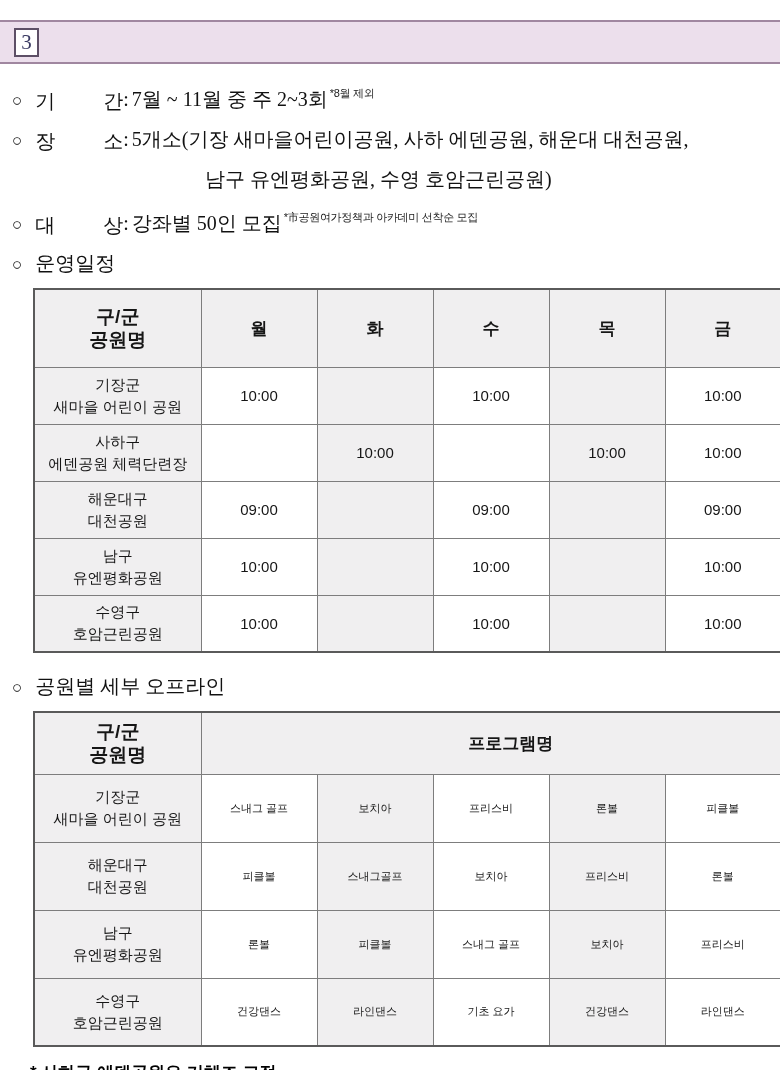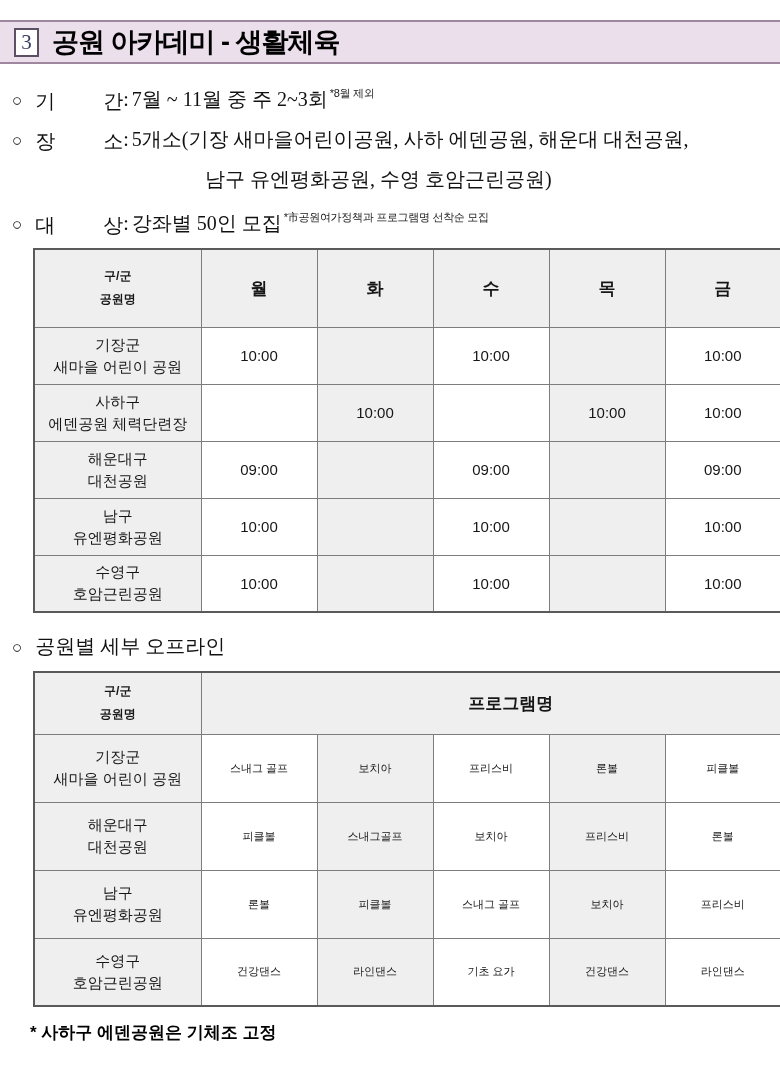--- a/index.html
+++ b/index.html
@@ -45,21 +45,21 @@
   
   table {
     border-collapse:collapse; table-layout:fixed;
     width:747px; margin-left:33px;
     font-family:"Liberation Sans", sans-serif; color:#161616;
     border:2px solid #5a5a5a;
   }
   col.c0 { width:167px; } col.cd { width:116px; }
   th, td { border:1px solid #7d7d7d; text-align:center; vertical-align:middle; padding:0; }
   .g { background:#f0eff0; }
-  .corner { font-size:12px; font-weight:bold; line-height:23px; }
+  .corner { font-size:19px; font-weight:bold; line-height:23px; }
   .dayhead { font-size:17px; font-weight:bold; }
   .rowhead { font-size:15px; font-weight:normal; line-height:22px; }
   .t1 thead tr { height:78px; }
   .t1 tbody tr { height:57px; }
   .t1 td { font-size:15px;margin-top:36px; }
   .t1 { margin-top:4px; }
   .t2 thead tr { height:62px; }
   .t2 tbody tr { height:68px; }
   .t2 td { font-size:11px; }
   .t2 { margin-top:4px; }
@@ -71,21 +71,20 @@
     margin:14px 0 0 30px;
     font-family:"Liberation Sans", sans-serif;
     font-size:17px; font-weight:bold; color:#000;
   }
 </style>
 </head>
 <body>
 
 <header class="titlebar">
   <span class="numbox">3</span>
-  <h1 class="title">공원 아카데미 - 생활체육</h1>
 </header>
 
 <div class="bullets">
 
   <div class="bline">
     <span class="circ">○</span><span class="spread">
         <span>기</span>
         <span>간</span>
       </span><span>:</span><span class="btxt">7월 ~ 11월 중 주 2~3회</span><span class="supnote">*8월 제외</span>
   </div>
@@ -95,23 +94,26 @@
         <span>장</span>
         <span>소</span>
       </span><span>:</span><span class="btxt">5개소(기장 새마을어린이공원, 사하 에덴공원, 해운대 대천공원,</span>
   </div>
   <div class="contline">남구 유엔평화공원, 수영 호암근린공원)</div>
 
   <div class="bline">
     <span class="circ">○</span><span class="spread">
         <span>대</span>
         <span>상</span>
-      </span><span>:</span><span class="btxt">강좌별 50인 모집</span><span class="supnote">*市공원여가정책과 프로그램명 선착순 모집</span>
-  </div>
-
+      </span><span>:</span><span class="btxt">강좌별 50인 모집</span><span class="supnote">*市공원여가정책과 아카데미 선착순 모집</span>
+  </div>
+
+  <div class="bline">
+    <span class="circ">○</span><span>운영일정</span>
+  </div>
 </div>
 
 <table class="t1">
   <colgroup>
       <col class="c0">
       <col class="cd">
       <col class="cd">
       <col class="cd">
       <col class="cd">
       <col class="cd">

